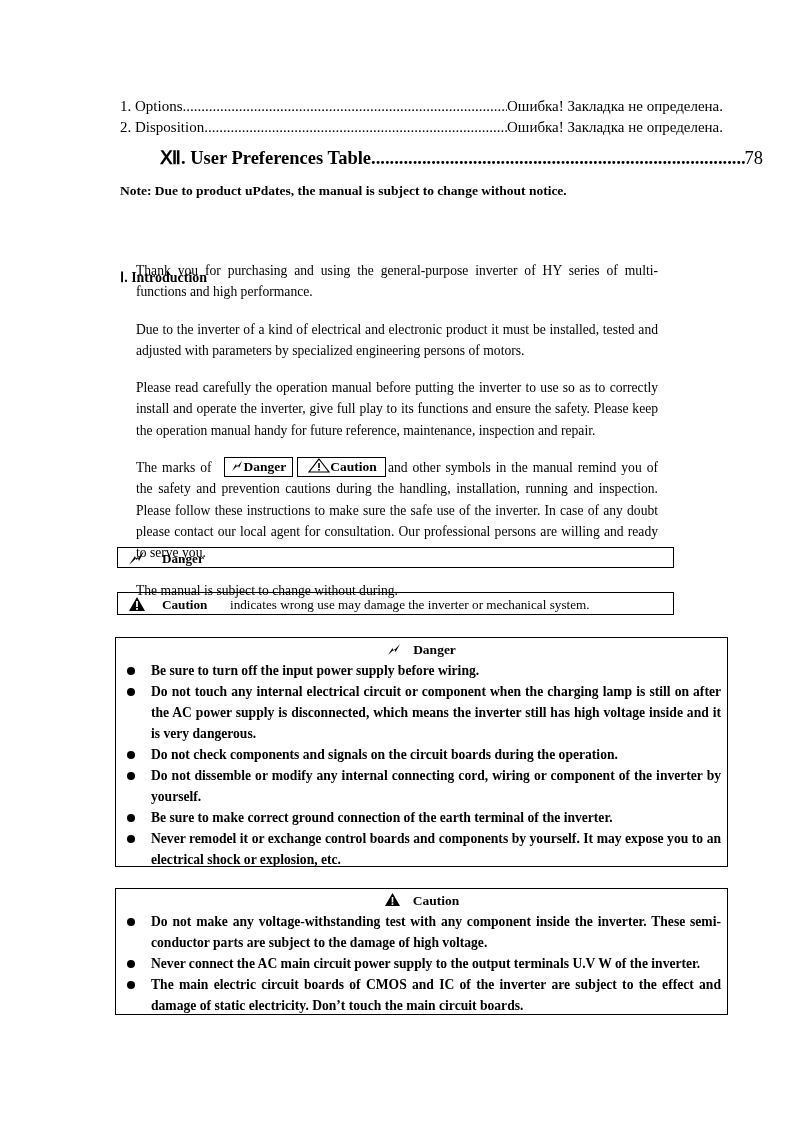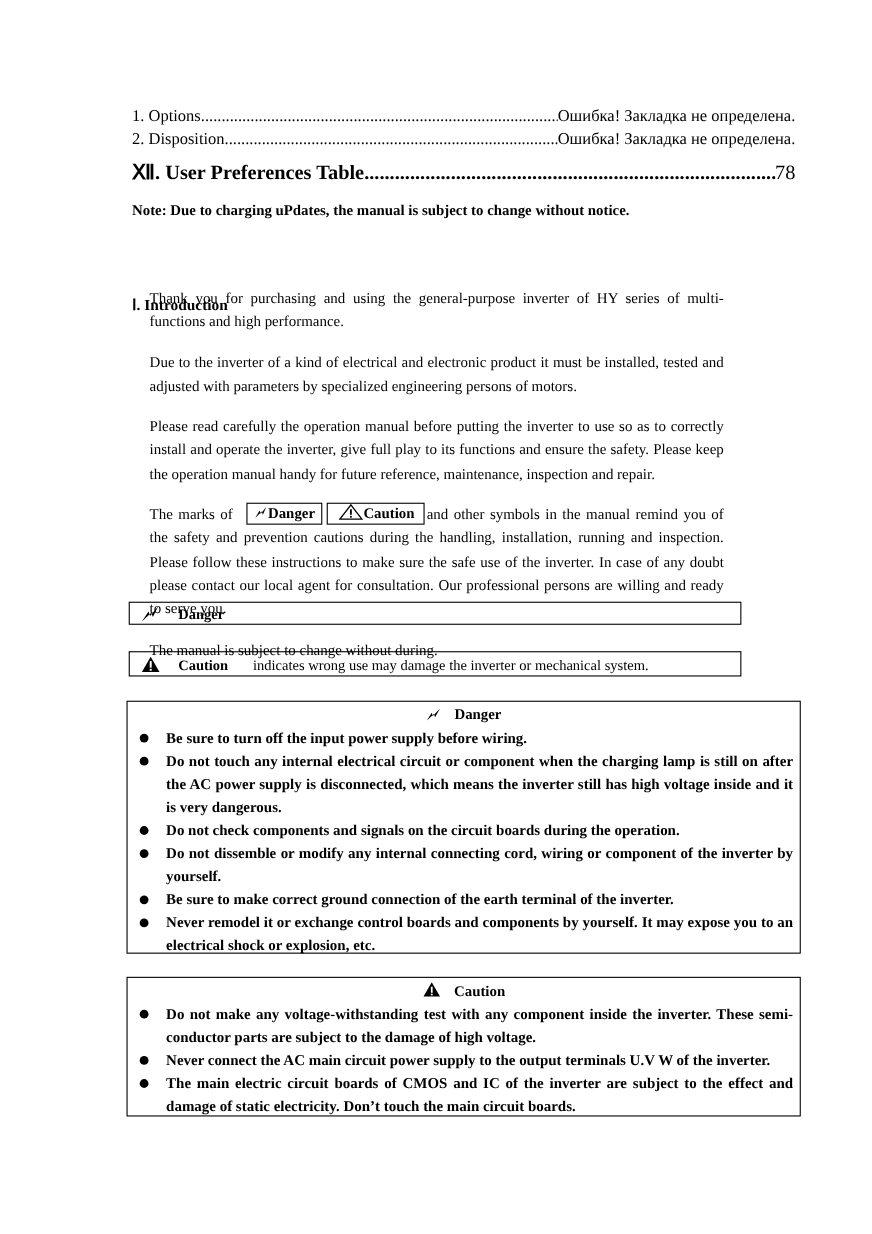--- a/index.html
+++ b/index.html
@@ -3,21 +3,21 @@
 <meta charset="utf-8">
 <style>
   html, body { margin:0; padding:0; background:#ffffff; }
   body { width:793px; height:1122px; position:relative; overflow:hidden;
          font-family:"Liberation Serif", serif; color:#000; }
   .toc-line { position:absolute; left:120px; width:603px; height:20px; display:flex; align-items:center;
               font-size:15px; line-height:20px; }
   .toc-line .label { white-space:nowrap; }
   .toc-line .dots { flex:1; overflow:hidden; white-space:nowrap; letter-spacing:0px; }
   .toc-line .page { white-space:nowrap; font-weight:normal; }
-  .toc-main { font-size:18.5px; font-weight:bold; height:24px; line-height:24px; }
+  .toc-main { font-size:18.5px; font-weight:bold; height:24px; line-height:24px;margin-left:40px; }
   .toc-main .dots { font-weight:bold; }
   .note { position:absolute; left:120px; top:183px; font-size:13.5px; font-weight:bold; white-space:nowrap; }
   .heading { position:absolute; left:120px; top:225px; font-size:14px; font-weight:bold;margin-top:44px; }
   .para { position:absolute; left:120px; width:554px; font-size:13.6px; line-height:21.3px; text-align:justify; }
   .para p { margin:16px; }
   .mark-box { display:inline-block; border:1px solid #000; padding:0 6px; line-height:18px; font-weight:bold;
               font-size:13.5px; vertical-align:middle; margin:-3px 2px 0 2px; position:relative; }
   .legend-box { position:absolute; left:117px; width:557px; border:1.3px solid #000; height:21px;
                 font-size:13.2px; line-height:21px; box-sizing:border-box; }
   .legend-box .icon { position:absolute; left:10px; top:2px; width:18px; height:16px; }
@@ -44,21 +44,21 @@
   <span class="label">2. Disposition</span>
   <span class="dots">..............................................................................................................................................................</span>
   <span class="page">Ошибка! Закладка не определена.</span>
 </div>
 <div class="toc-line toc-main" style="top:146px;">
   <span class="label">Ⅻ. User Preferences Table </span>
   <span class="dots">..............................................................................................................................................................</span>
   <span class="page">78</span>
 </div>
 
-<div class="note">Note: Due to charging uPdates, the manual is subject to change without notice.</div>
+<div class="note">Note: Due to product uPdates, the manual is subject to change without notice.</div>
 
 <div class="heading">Ⅰ. Introduction</div>
 
 <div class="para" style="top:244px;">
   <p>Thank you for purchasing and using the general-purpose inverter of HY series of multi-functions and high performance.</p>
   <p>Due to the inverter of a kind of electrical and electronic product it must be installed, tested and adjusted with parameters by specialized engineering persons of motors.</p>
   <p>Please read carefully the operation manual before putting the inverter to use so as to correctly install and operate the inverter, give full play to its functions and ensure the safety. Please keep the operation manual handy for future reference, maintenance, inspection and repair.</p>
   <p><span>The marks of</span>&nbsp;&nbsp;<span class="mark-box"><svg width="13" height="12" viewBox="0 0 13 12" style="vertical-align:-1px;">
           <path d="M1 11 L5 4 L6 7 L11 1 L8 8 L7 5 Z" fill="#000"></path>
         </svg><span>Danger</span></span><span class="mark-box" style="padding:0 8px 0 10px;"><svg width="22" height="15" viewBox="0 0 22 15" style="vertical-align:-2px;">

